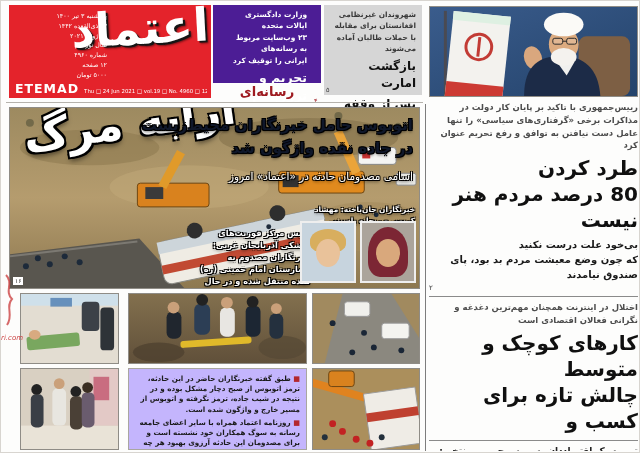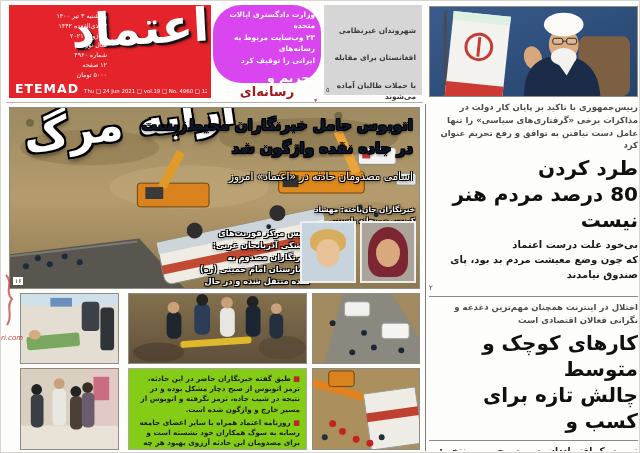--- a/index.html
+++ b/index.html
@@ -10,30 +10,30 @@
   .masthead{position:absolute;left:8px;top:4px;width:202px;height:93px;background:#e4232b;overflow:hidden;}
   .logo-fa{position:absolute;right:2px;top:-4px;font-size:46px;font-weight:900;color:#fff;
            transform:rotate(-3deg);letter-spacing:1px;z-index:1;
            text-shadow:2px 2px 0 #151515,3px 3px 2px rgba(0,0,0,.45);}
   .date-col{position:absolute;left:40px;top:6px;width:58px;z-index:2;color:#fff;
             font-size:6.3px;line-height:1.55;direction:rtl;text-align:right;}
   .masthead-bottom{position:absolute;left:6px;right:4px;bottom:2px;display:flex;align-items:baseline;gap:5px;z-index:2;}
   .logo-en{font-weight:800;font-size:12.5px;color:#fff;letter-spacing:1px;}
   .dateline{font-size:5.4px;color:#fff;white-space:nowrap;overflow:hidden;}
   
-  .brief-red{position:absolute;left:212px;top:4px;width:108px;height:78px;background:#d946ef;
-             color:#fff;padding:4px 6px;box-sizing:border-box;border-radius:28px;}
+  .brief-red{position:absolute;left:212px;top:4px;width:108px;height:78px;background:#4c1d95;
+             color:#fff;padding:4px 14px;box-sizing:border-box;}
   .brief-lead{font-size:7.4px;font-weight:600;line-height:1.55;}
   .brief-head{font-size:12.5px;font-weight:800;line-height:1.45;margin-top:3px;}
   .brief-red-tail{position:absolute;left:212px;top:83px;width:108px;text-align:center;direction:rtl;
                   font-size:13px;font-weight:800;color:#9e1b21;}
   .brief-red-ref{position:absolute;left:313px;top:96px;font-size:6.5px;color:#9e1b21;}
   .brief-gray{position:absolute;left:323px;top:4px;width:98px;height:90px;background:#d6d6d6;
               color:#2e2e2e;padding:4px 6px;box-sizing:border-box;}
-  .brief-gray .brief-lead{color:#3a3a3a;margin-top:16px;}
+  .brief-gray .brief-lead{color:#3a3a3a;}
   .brief-gray .brief-head{color:#121212;font-size:12px;}
   .brief-gray-ref{position:absolute;left:2px;bottom:1px;font-size:6.5px;color:#444;}
   
   .photo{position:absolute;border:1px solid #8f8c86;background:#cfcac0;overflow:hidden;box-sizing:border-box;}
   .photo svg{position:absolute;left:0;top:0;width:100%;height:100%;}
   .rouhani{left:428px;top:5px;width:209px;height:91px;}
   .crash{left:8px;top:106px;width:411px;height:182px;}
   .ph-a{left:19px;top:292px;width:99px;height:71px;}
   .ph-b{left:127px;top:292px;width:179px;height:71px;}
   .ph-c{left:311px;top:292px;width:108px;height:71px;}
@@ -56,21 +56,21 @@
   .portrait-1{background:#c7d4de;}
   .portrait-2{background:#aba49b;}
   .face{position:absolute;left:14px;top:16px;width:24px;height:28px;border-radius:50%;background:#e9c29a;}
   .hair-blonde{position:absolute;left:8px;top:6px;width:36px;height:24px;border-radius:50% 50% 40% 40%;background:#d8ae5e;}
   .scarf{position:absolute;left:6px;top:4px;width:40px;height:50px;border-radius:50% 50% 30% 30%;background:#7c2634;}
   .face-2{background:#d9a87c;}
   .photo-badge{position:absolute;left:3px;bottom:3px;z-index:3;background:#fff;color:#222;
                font-size:6px;padding:0 2px;line-height:1.4;}
   
   .bullets-box{position:absolute;left:127px;top:367px;width:179px;height:82px;border:1px solid #a9a6a0;
-               background:#84cc16;box-sizing:border-box;padding:5px 6px;overflow:hidden;}
+               background:#c4b5fd;box-sizing:border-box;padding:5px 6px;overflow:hidden;}
   .bullets-box p{margin:0 0 3px 0;font-size:7.2px;font-weight:700;color:#1c1c1c;line-height:1.42;
                  direction:rtl;text-align:right;}
   .bm{color:#b3272d;}
   
   .left-top-rule{position:absolute;left:5px;top:101px;width:417px;border-top:1px solid #b5b2ac;}
   .v-divider{position:absolute;left:424px;top:103px;height:347px;border-left:1px solid #7d7d7d;}
   
   .right-col{position:absolute;left:428px;top:100px;width:209px;height:350px;overflow:hidden;direction:rtl;}
   .rc-lead{font-size:8.5px;font-weight:600;color:#4d4d4d;line-height:1.5;text-align:right;}
   .rc-h{font-size:20px;font-weight:800;color:#101010;line-height:1.3;text-align:right;margin-top:3px;}
@@ -344,21 +344,21 @@
   <div class="wm-text">ri.com</div>
 
   <div class="right-col">
 
     <div class="rc-lead">رییس‌جمهوری با تاکید بر پایان کار دولت در مذاکرات برخی «گرفتاری‌های سیاسی» را تنها عامل دست نیافتن به توافق و رفع تحریم عنوان کرد</div>
     <div class="rc-h">
       <div>طرد کردن</div>
       <div>80 درصد مردم هنر نیست</div>
     </div>
     <div class="rc-sub">
-      <div>بی‌خود علت درست اعتماد</div>
+      <div>بی‌خود علت درست نکنید</div>
       <div>که چون وضع معیشت مردم بد بود، پای صندوق نیامدند</div>
     </div>
     <div class="rc-ref">۲</div>
     <div class="rc-rule"></div>
 
     <div class="rc-lead">اختلال در اینترنت همچنان مهم‌ترین دغدغه و نگرانی فعالان اقتصادی است</div>
     <div class="rc-h">
       <div>کارهای کوچک و متوسط</div>
       <div>چالش تازه برای کسب و</div>
     </div>

